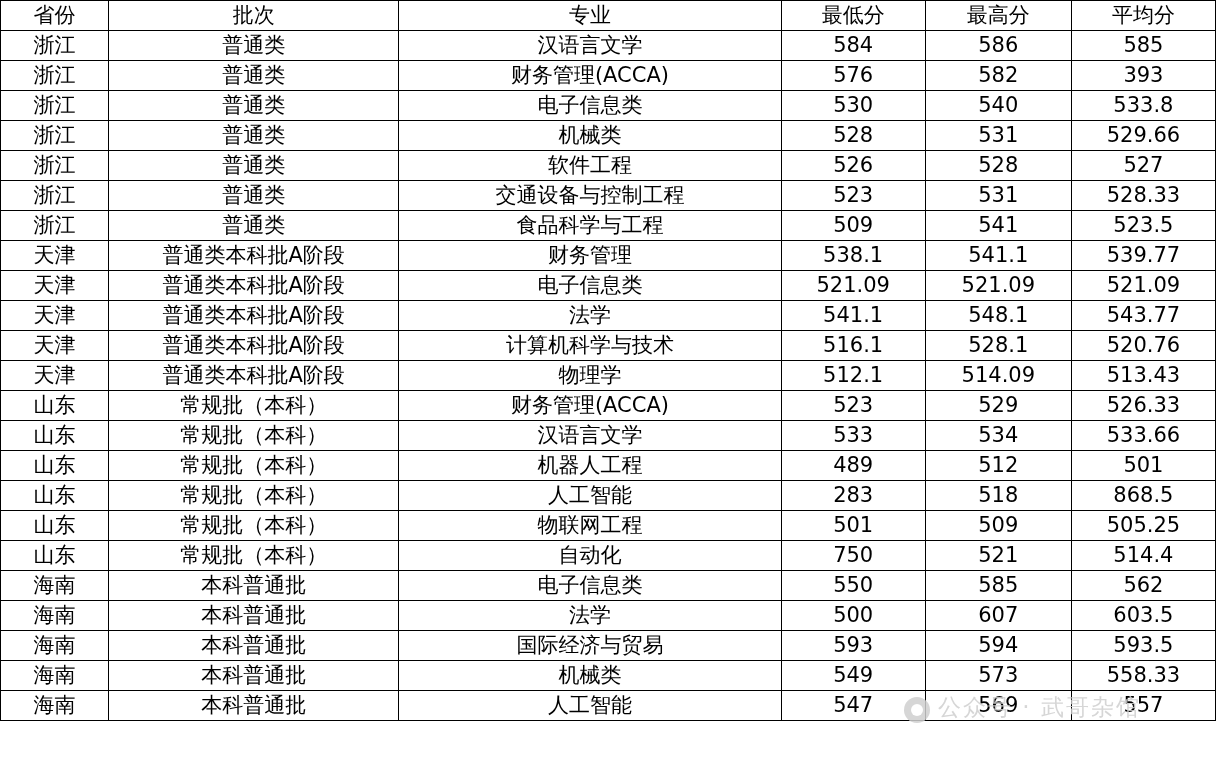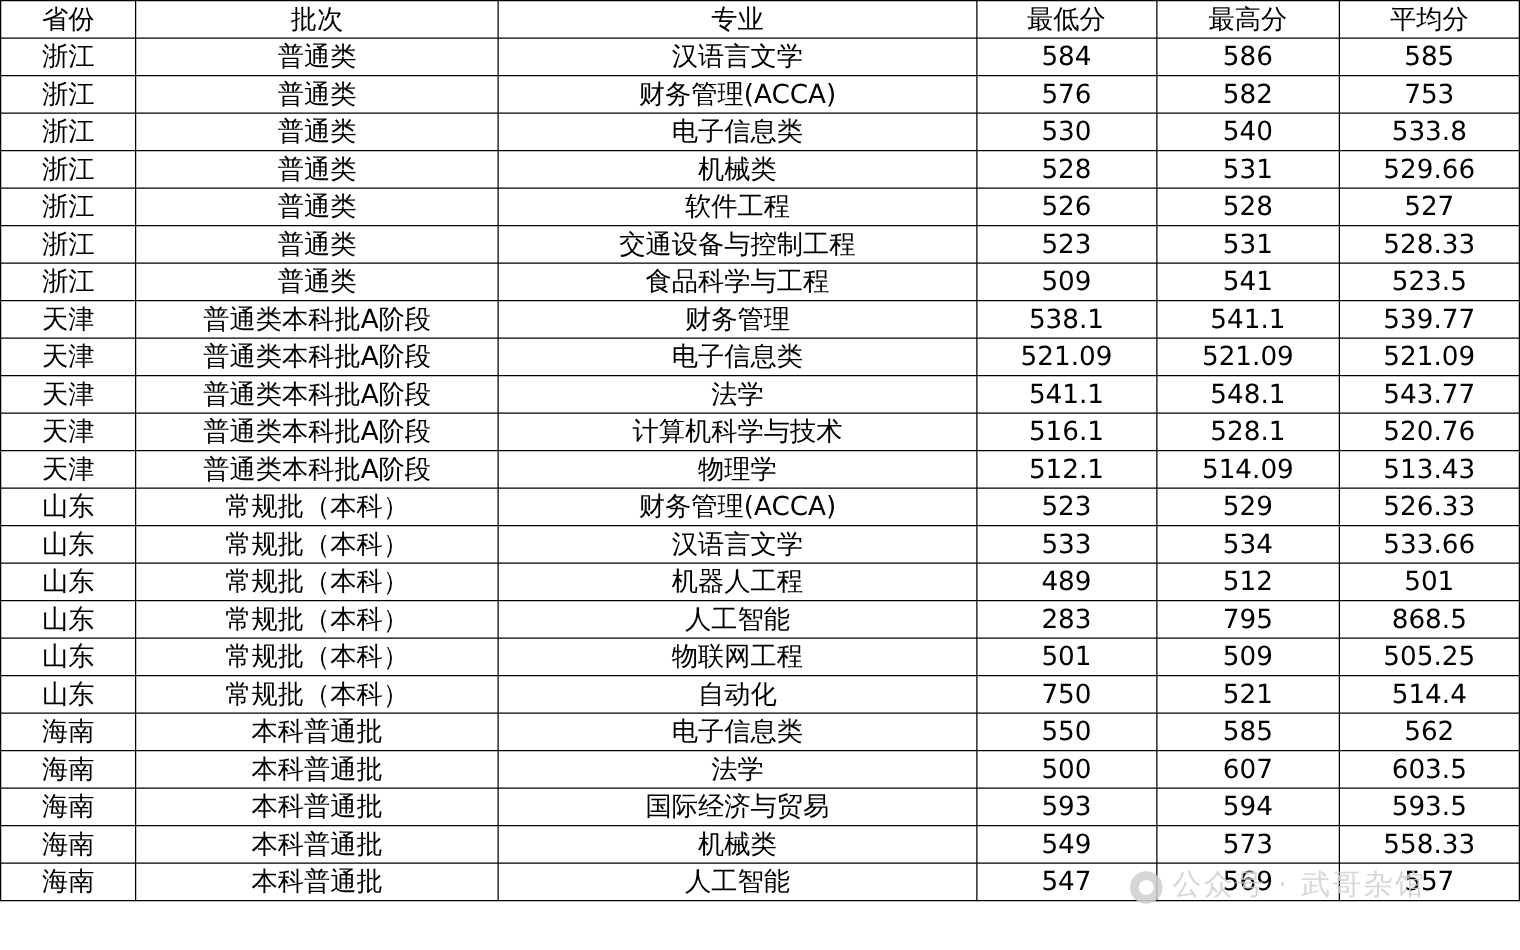--- a/index.html
+++ b/index.html
@@ -110,21 +110,21 @@
         <td>584</td>
         <td>586</td>
         <td>585</td>
       </tr>
       <tr>
         <td>浙江</td>
         <td>普通类</td>
         <td>财务管理(ACCA)</td>
         <td>576</td>
         <td>582</td>
-        <td>753</td>
+        <td>393</td>
       </tr>
       <tr>
         <td>浙江</td>
         <td>普通类</td>
         <td>电子信息类</td>
         <td>530</td>
         <td>540</td>
         <td>533.8</td>
       </tr>
       <tr>
@@ -221,21 +221,21 @@
         <td>机器人工程</td>
         <td>489</td>
         <td>512</td>
         <td>501</td>
       </tr>
       <tr>
         <td>山东</td>
         <td>常规批（本科）</td>
         <td>人工智能</td>
         <td>283</td>
-        <td>795</td>
+        <td>518</td>
         <td>868.5</td>
       </tr>
       <tr>
         <td>山东</td>
         <td>常规批（本科）</td>
         <td>物联网工程</td>
         <td>501</td>
         <td>509</td>
         <td>505.25</td>
       </tr>

